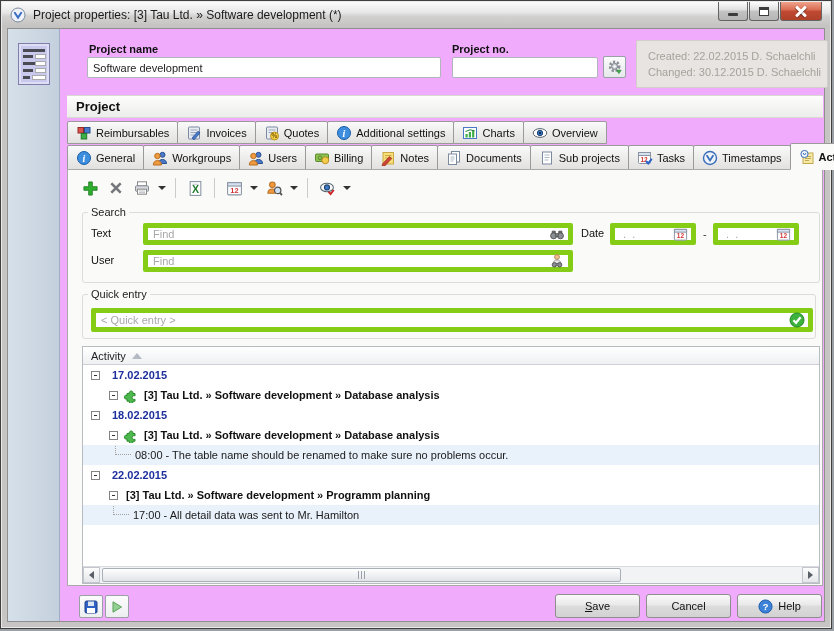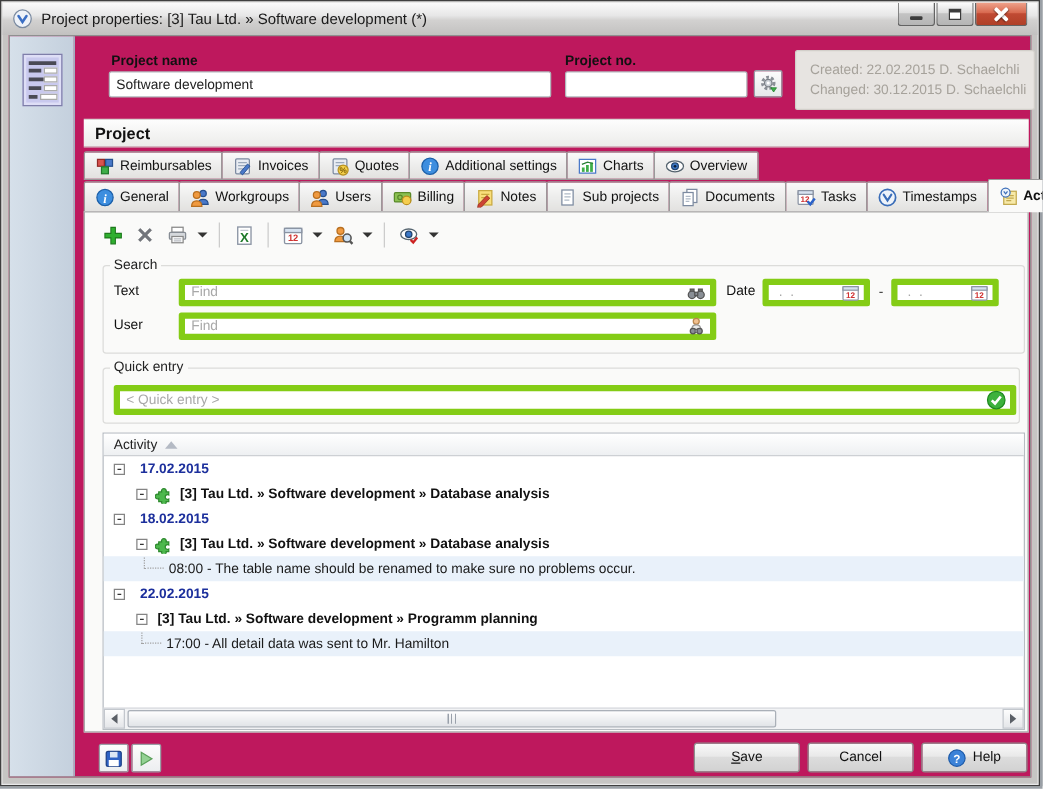--- a/index.html
+++ b/index.html
@@ -17,21 +17,21 @@
     border-radius:0 0 3px 3px;display:flex;align-items:center;justify-content:center;cursor:default;}
   .win-btn.close{width:42px;background:linear-gradient(#efa38c,#d86a50 45%,#c04a33 50%,#b04028);}
   .g-min{width:10px;height:3px;background:#3c3c3c;margin-top:7px;border-radius:1px;}
   .g-max{width:10px;height:9px;border:1px solid #3c3c3c;border-top-width:3px;background:#fff;}
   .g-close{position:relative;width:12px;height:12px;}
   .g-close::before,.g-close::after{content:"";position:absolute;left:-1px;top:5px;width:14px;height:3px;
     background:#fff;border-radius:1px;box-shadow:0 1px 1px rgba(0,0,0,.35);}
   .g-close::before{transform:rotate(45deg);}
   .g-close::after{transform:rotate(-45deg);}
   
-  .content{position:absolute;top:27px;left:6px;right:6px;bottom:6px;background:#be185d;border:1px solid #8f8f8f;}
+  .content{position:absolute;top:27px;left:6px;right:6px;bottom:6px;background:#f0abfc;border:1px solid #8f8f8f;}
   .sidebar{position:absolute;left:0;top:0;bottom:0;width:52px;
     background:linear-gradient(90deg,#d6e0ea,#c4d0dd);border-right:1px solid #a0afc0;}
   .form-icon{position:absolute;top:14px;left:10px;width:32px;height:42px;background:#c9c9ee;
     border:1px solid #7f7fa9;box-shadow:inset 0 0 0 2px #dedef6;}
   .fi-bar{position:absolute;background:#4a4a55;height:3px;}
   .fi-box{position:absolute;background:#fff;height:5px;border:1px solid #aaa;}
   .main{position:absolute;left:53px;top:0;right:0;bottom:0;}
   
   .lbl{position:absolute;font-size:11px;font-weight:bold;color:#111;}
   .inp{position:absolute;height:21px;border:1px solid #b2b6bc;border-radius:2px;background:#fff;
@@ -271,32 +271,32 @@
         <div class="tab">
           <span class="ticon"><svg viewBox="0 0 16 16" width="16" height="16">
                 <rect x="3" y="2.5" width="10.5" height="11.5" fill="#f9df7b" stroke="#c9a93f"></rect>
                 <path d="M5 5.5h6.5M5 8h6.5" stroke="#c9a93f"></path>
                 <path d="M2.5 13.8 9.5 6.4l2.3 2.2-7 7.4-2.8.3z" fill="#cc4433" stroke="#8f2a1e" stroke-width="0.6"></path>
               </svg></span>
           <span class="tlabel">Notes</span>
         </div>
         <div class="tab">
           <span class="ticon"><svg viewBox="0 0 16 16" width="16" height="16">
-                <rect x="3.5" y="2" width="9" height="12" fill="#fff" stroke="#7c8aa0"></rect>
-                <path d="M5.5 5h5M5.5 7.5h5M5.5 10h4" stroke="#aeb9c6"></path>
-              </svg></span>
-          <span class="tlabel">Sub projects</span>
-        </div>
-        <div class="tab">
-          <span class="ticon"><svg viewBox="0 0 16 16" width="16" height="16">
                 <rect x="5.5" y="1.5" width="8" height="10.5" fill="#fff" stroke="#7c8aa0"></rect>
                 <rect x="2.5" y="4" width="8" height="10.5" fill="#fff" stroke="#7c8aa0"></rect>
                 <path d="M4.5 7h4M4.5 9h4M4.5 11h3" stroke="#aeb9c6"></path>
               </svg></span>
           <span class="tlabel">Documents</span>
+        </div>
+        <div class="tab">
+          <span class="ticon"><svg viewBox="0 0 16 16" width="16" height="16">
+                <rect x="3.5" y="2" width="9" height="12" fill="#fff" stroke="#7c8aa0"></rect>
+                <path d="M5.5 5h5M5.5 7.5h5M5.5 10h4" stroke="#aeb9c6"></path>
+              </svg></span>
+          <span class="tlabel">Sub projects</span>
         </div>
         <div class="tab">
           <span class="ticon"><svg viewBox="0 0 16 16" width="16" height="16">
                 <rect x="1.5" y="2.5" width="12" height="11" rx="1" fill="#fff" stroke="#8a93a3"></rect>
                 <rect x="1.5" y="2.5" width="12" height="3" fill="#d6e2f0" stroke="#8a93a3"></rect>
                 <text x="7" y="11.5" font-size="6.5" font-weight="bold" fill="#d03333" text-anchor="middle" font-family="Liberation Sans,sans-serif">12</text>
                 <path d="M9 11l2.2 2.4 3.6-4.6" stroke="#2b62c9" stroke-width="2" fill="none"></path>
               </svg></span>
           <span class="tlabel">Tasks</span>
         </div>

